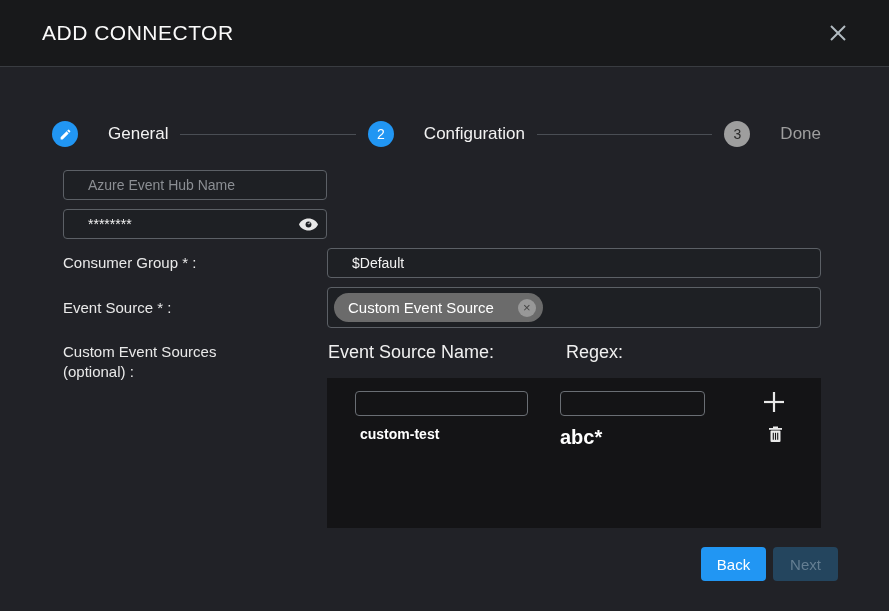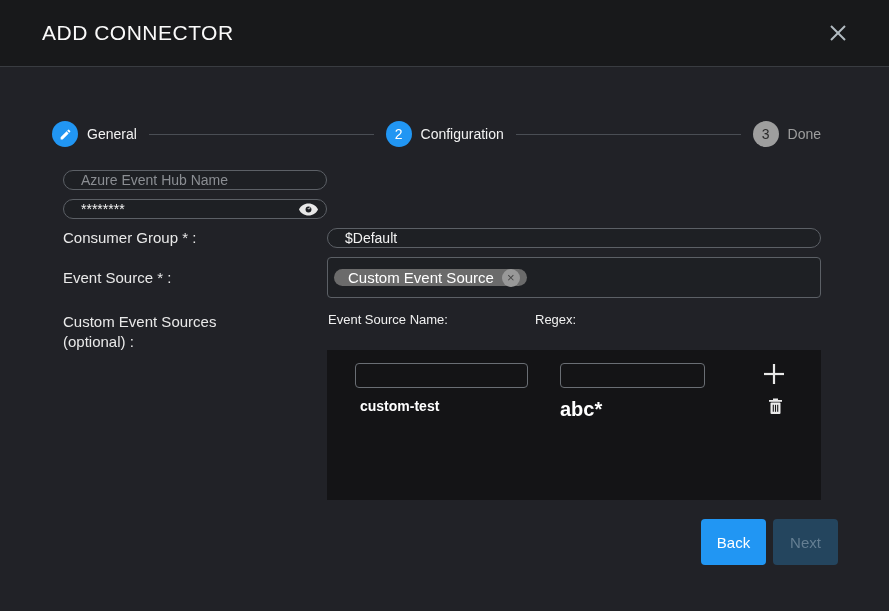--- a/index.html
+++ b/index.html
@@ -33,41 +33,41 @@
     margin: 54px 68px 0 52px;
   }
   .step { display: flex; align-items: center; gap: 9px; flex: 0 0 auto; }
   .step-circle {
     width: 26px; height: 26px; border-radius: 50%;
     display: flex; align-items: center; justify-content: center;
     font-size: 14px; font-weight: 400;
   }
   .step-circle.done-step, .step-circle.active { background: #2196f3; color: #fff; }
   .step-circle.pending { background: #9e9e9e; color: #2b2b2b; }
-  .step-label { font-size: 14px; color: #f2f2f2; }
+  .step-label { font-size: 17px; color: #f2f2f2; margin-left: 21px; }
   .step-label.pending { color: #9e9e9e; }
   .step-line { flex: 1 1 auto; height: 1px; background: #4a4e54; margin: 0 12px; }
   
   .form { margin-top: 23px; }
   .form-row {
     display: grid; grid-template-columns: 264px 1fr;
     margin: 0 68px 9px 63px;
     align-items: center;
   }
   .form-row.top-align { align-items: start; }
   .field-label { font-size: 15px; color: #e9e9e9; line-height: 20px; padding-right: 12px; }
   .text-input {
-    width: 100%; height: 20px;
+    width: 100%; height: 30px;
     background: #1e2024;
     border: 1px solid #5c6066;
-    border-radius: 11px;
+    border-radius: 4px;
     color: #f2f2f2;
     font-size: 14px;
     font-family: "Liberation Sans", sans-serif;
-    padding: 0 17px;
+    padding: 0 24px;
     outline: none;
   }
   .text-input::placeholder { color: #8b8e93; }
   .input-wrap { position: relative; }
   .eye-icon {
     position: absolute; right: 9px; top: 50%; transform: translateY(-50%);
     width: 20px; height: 20px; cursor: pointer;
     display: flex; align-items: center; justify-content: center;
   }
   .input-wrap .text-input { padding-right: 34px; }
@@ -76,35 +76,35 @@
     width: 100%; height: 41px;
     background: #1e2024;
     border: 1px solid #5c6066;
     border-radius: 4px;
     display: flex; align-items: center;
     padding: 0 6px;
   }
   .chip {
     background: #6b6b6b; color: #fff;
     border-radius: 15px;
-    height: 17px;
-    display: inline-flex; align-items: center; gap: 8px;
+    height: 29px;
+    display: inline-flex; align-items: center; gap: 24px;
     padding: 0 7px 0 14px;
     font-size: 15px;
   }
   .chip-remove {
     width: 18px; height: 18px; border-radius: 50%;
     background: #989898; color: #454545;
     display: inline-flex; align-items: center; justify-content: center;
     font-size: 13px; line-height: 1; cursor: pointer;
   }
   
   .sub-section { width: 100%; }
   .sub-labels {
-    display: flex; font-size: 13px; color: #f0f0f0; margin-bottom: 23px;
+    display: flex; font-size: 18px; color: #f0f0f0; margin-bottom: 15px; gap: 31px;
   }
   .sub-label-name { margin-left: 1px; width: 207px; }
   .sub-label-regex { }
   .panel {
     width: 494px; height: 150px;
     background: #141416;
     border-radius: 0;
     position: relative;
   }
   .panel-input {
@@ -135,21 +135,21 @@
     position: absolute; top: 45px; left: 437px;
     width: 22px; height: 22px; cursor: pointer;
     display: flex; align-items: center; justify-content: center;
   }
   
   .footer {
     display: flex; justify-content: flex-end; gap: 7px;
     margin: 19px 51px 0 0;
   }
   .btn {
-    height: 46px; min-width: 65px;
+    height: 34px; min-width: 65px;
     border: none; border-radius: 4px;
     font-size: 15px; font-family: "Liberation Sans", sans-serif;
     padding: 4px 14px; cursor: pointer;
   }
   .btn-back { background: #2196f3; color: #ffffff; }
   .btn-next { background: #24455e; color: #647e92; cursor: default; }
 </style>
 </head>
 <body>
 

